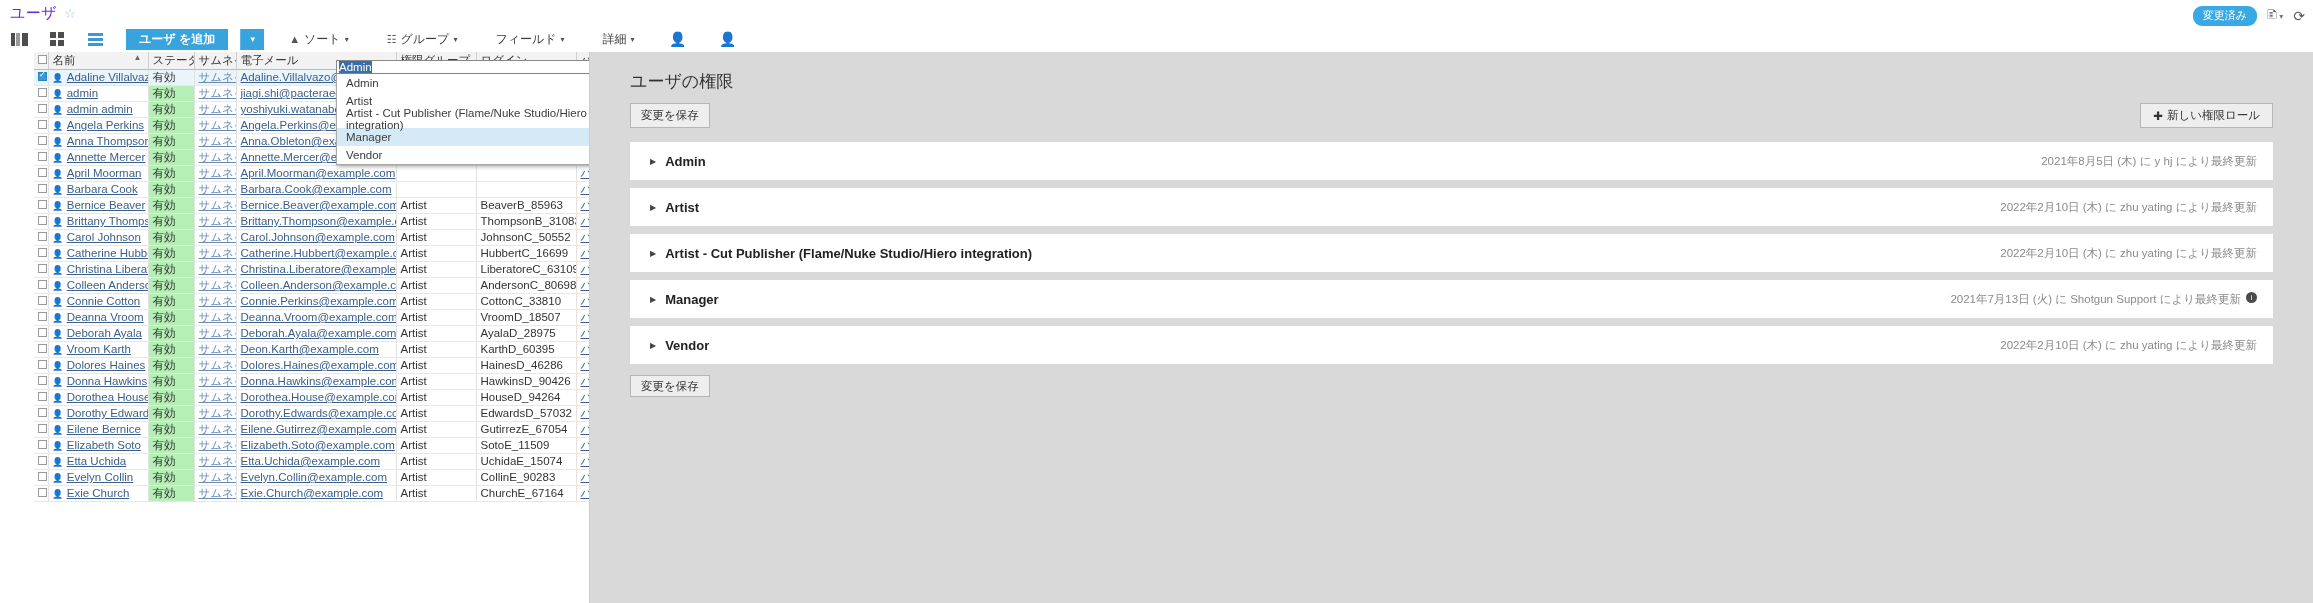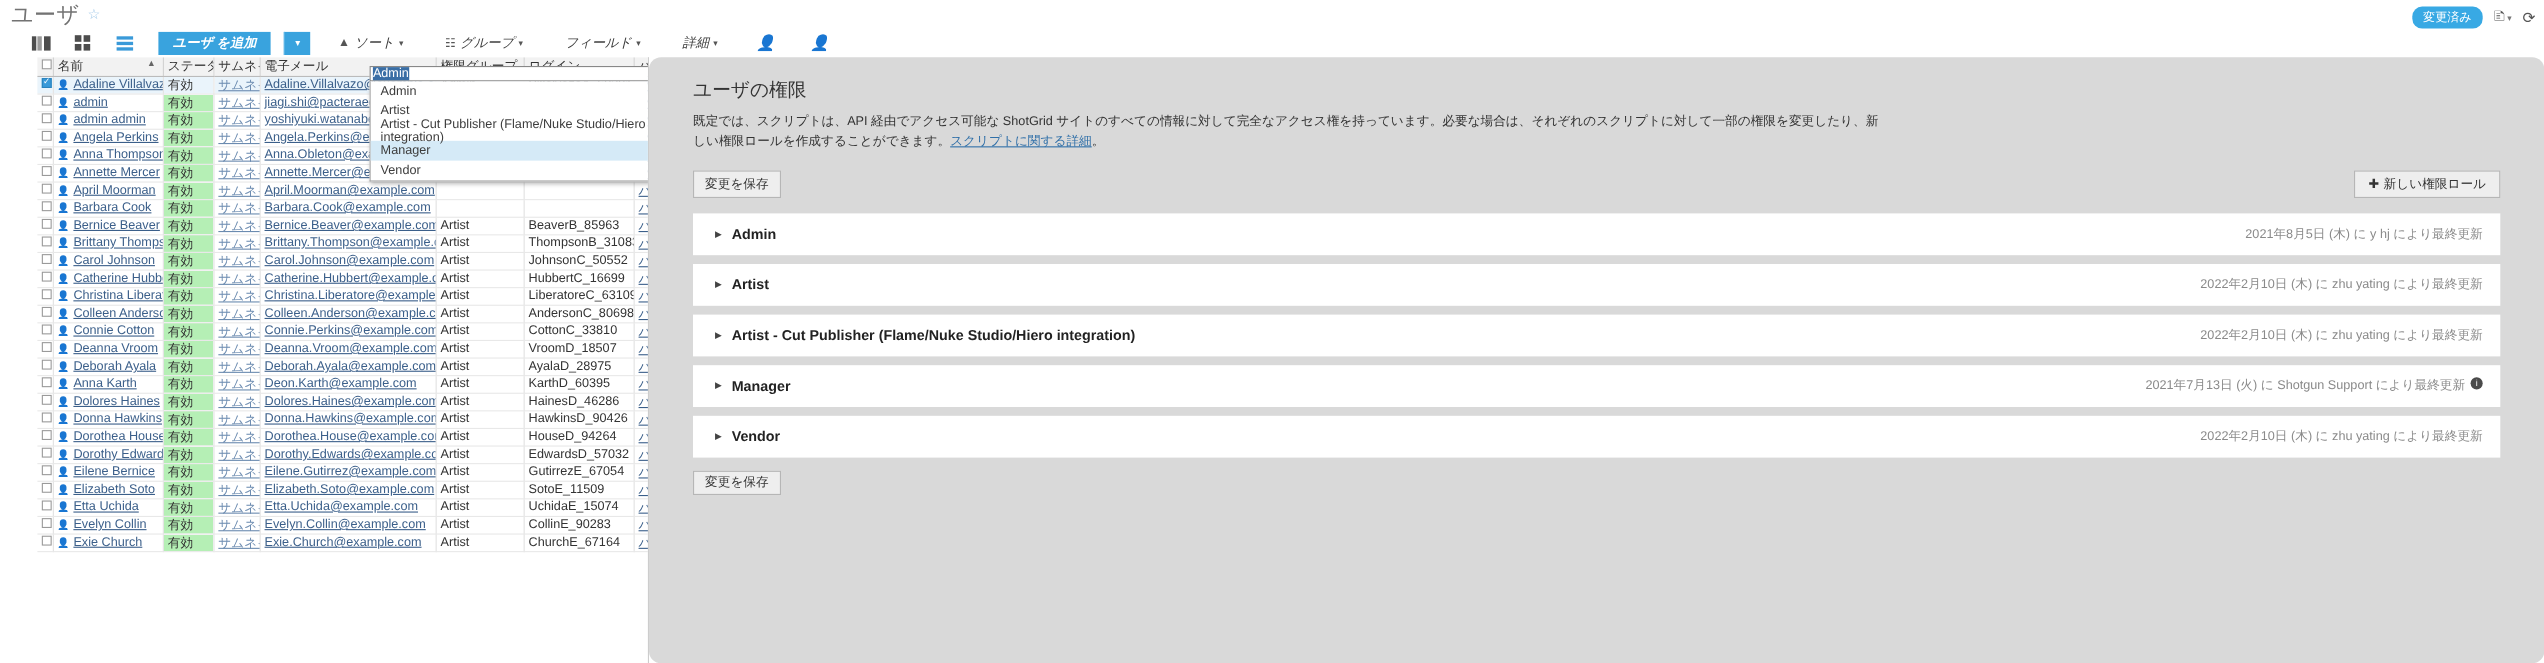--- a/index.html
+++ b/index.html
@@ -5,30 +5,30 @@
   * { box-sizing: border-box; margin: 0; padding: 0; }
   html, body {
     width: 2313px; height: 603px;
     font-family: "Liberation Sans", "DejaVu Sans", sans-serif;
     background: #ffffff; overflow: hidden;
   }
   body { position: relative; font-size: 13px; color: #222; }
 
   
   .titlebar { height: 26px; display: flex; align-items: center; padding-left: 10px; gap: 7px; }
-  .titlebar .ttl { font-size: 20px; color: #737373; letter-spacing: .5px; }
+  .titlebar .ttl { font-size: 15px; color: #6d28d9; letter-spacing: .5px; }
   .star { color: #9fc7e8; font-size: 13px; }
 
   .titlebar-right { position: absolute; right: 8px; top: 4px; display: flex; align-items: center; gap: 10px; }
   .chg-badge { background: #38a9e4; color: #fff; font-size: 11px; border-radius: 9px; padding: 2px 10px 3px; }
   .ico-btn { color: #555; font-size: 14px; display: inline-flex; align-items: center; gap: 2px; }
   .ico-btn .car { font-size: 8px; color: #777; }
 
   
-  .toolbar { height: 26px; display: flex; align-items: center; gap: 12px; padding-left: 24px; font-style: italic; }
+  .toolbar { height: 26px; display: flex; align-items: center; gap: 12px; padding-left: 6px; }
   .vmode { width: 26px; height: 22px; display: flex; align-items: center; justify-content: center; }
   .vm1 { display: flex; gap: 1.5px; }
   .vm1 i { display: block; width: 4px; height: 13px; background: #4d4d4d; }
   .vm1 i:nth-child(2) { background: #9a9a9a; }
   .vm1 i:nth-child(3) { width: 6px; }
   .vm2 { display: grid; grid-template-columns: 6px 6px; grid-gap: 2px; }
   .vm2 i { display: block; width: 6px; height: 6px; background: #4d4d4d; }
   .vm3 { display: flex; flex-direction: column; gap: 2px; }
   .vm3 i { display: block; width: 15px; height: 3px; background: #3a9ad9; }
   .vm3 i:nth-child(odd) { width: 15px; }
@@ -39,21 +39,21 @@
                align-items: center; justify-content: center; border-left: 1px solid #5fb6e6; font-size: 9px; }
   .tb-item { display: flex; align-items: center; gap: 4px; font-size: 12px; color: #3c3c3c;
              padding: 0 13px; height: 21px; }
   .tb-item .car { font-size: 8px; color: #555; }
   .tb-ic { color: #555; font-size: 11px; }
   .tb-usr { font-size: 14px; color: #777; padding: 0 10px; }
 
   
   .main { position: absolute; top: 52px; left: 0; right: 0; bottom: 0; display: flex; }
   .left-pane { width: 590px; position: relative; background: #fff; border-right: 1px solid #cdcdcd; overflow: hidden; }
-  .right-pane { flex: 1; background: #d9d9d9; padding: 12px 22px 0 22px; overflow: hidden; border-radius: 11px; }
+  .right-pane { flex: 1; background: #d9d9d9; padding: 12px 22px 0 22px; overflow: hidden; }
 
   
   table.grid { width: 100%; border-collapse: collapse; table-layout: fixed; margin-left: 34px; }
   table.grid th {
     font-size: 11.5px; font-weight: normal; color: #333; text-align: left;
     background: #f2f2f2; border-right: 1px solid #cfcfcf; border-bottom: 1px solid #bbb;
     height: 17px; padding: 0 4px; white-space: nowrap; overflow: hidden;
   }
   table.grid td {
     font-size: 11.5px; height: 13px; padding: 0 4px; border-right: 1px solid #e2e2e2;
@@ -358,21 +358,21 @@
             <td class="c-name"><span class="usericon">👤</span><a class="lnk" href="#">Deborah Ayala</a></td>
             <td class="c-stat stat">有効</td>
             <td class="c-thumb"><a class="thumb" href="#">サムネイ</a></td>
             <td class="c-mail"><a class="lnk" href="#">Deborah.Ayala@example.com</a></td>
             <td class="c-perm">Artist</td>
             <td class="c-login">AyalaD_28975</td>
             <td class="c-pass"><a class="pass" href="#">パスワードを変更</a></td>
           </tr>
           <tr>
             <td class="c-check"><span class="chk"></span></td>
-            <td class="c-name"><span class="usericon">👤</span><a class="lnk" href="#">Anna Karth</a></td>
+            <td class="c-name"><span class="usericon">👤</span><a class="lnk" href="#">Vroom Karth</a></td>
             <td class="c-stat stat">有効</td>
             <td class="c-thumb"><a class="thumb" href="#">サムネイ</a></td>
             <td class="c-mail"><a class="lnk" href="#">Deon.Karth@example.com</a></td>
             <td class="c-perm">Artist</td>
             <td class="c-login">KarthD_60395</td>
             <td class="c-pass"><a class="pass" href="#">パスワードを変更</a></td>
           </tr>
           <tr>
             <td class="c-check"><span class="chk"></span></td>
             <td class="c-name"><span class="usericon">👤</span><a class="lnk" href="#">Dolores Haines</a></td>
@@ -475,23 +475,20 @@
           <div class="dd-opt">Artist</div>
           <div class="dd-opt">Artist - Cut Publisher (Flame/Nuke Studio/Hiero integration)</div>
           <div class="dd-opt hl">Manager</div>
           <div class="dd-opt">Vendor</div>
         </div>
     </div>
   </div>
 
   <div class="right-pane">
     <div class="rp-title">ユーザの権限</div>
-    <div class="rp-desc">
-      <span>既定では、スクリプトは、API 経由でアクセス可能な ShotGrid サイトのすべての情報に対して完全なアクセス権を持っています。必要な場合は、それぞれのスクリプトに対して一部の権限を変更したり、新しい権限ロールを作成することができます。</span><a href="#">スクリプトに関する詳細</a><span>。</span>
-    </div>
     <div class="rp-row1">
       <span class="btn-plain">変更を保存</span>
       <span class="btn-new">
         <span>✚</span>
         <span>新しい権限ロール</span>
       </span>
     </div>
     <div id="roles-list">
         <div class="role-card">
           <div class="role-left">

